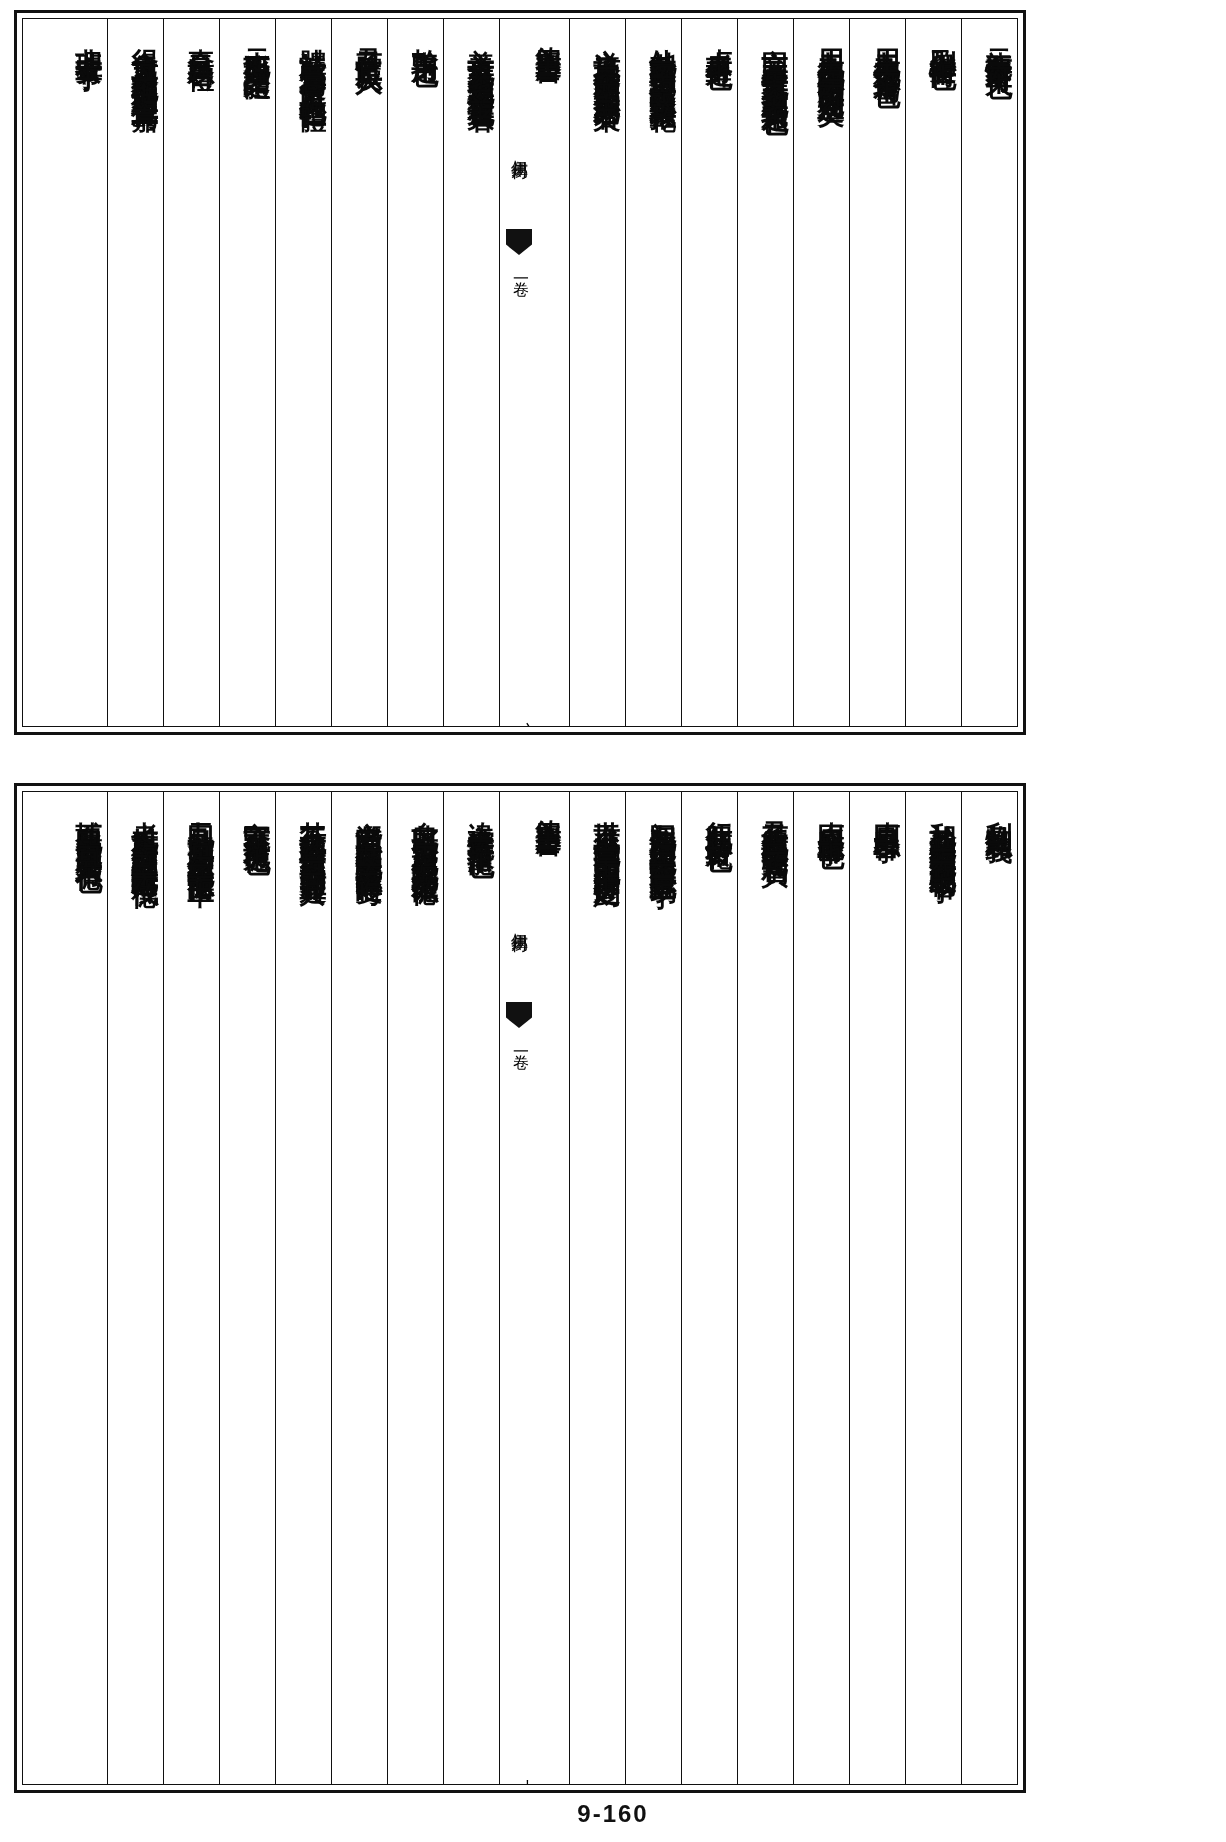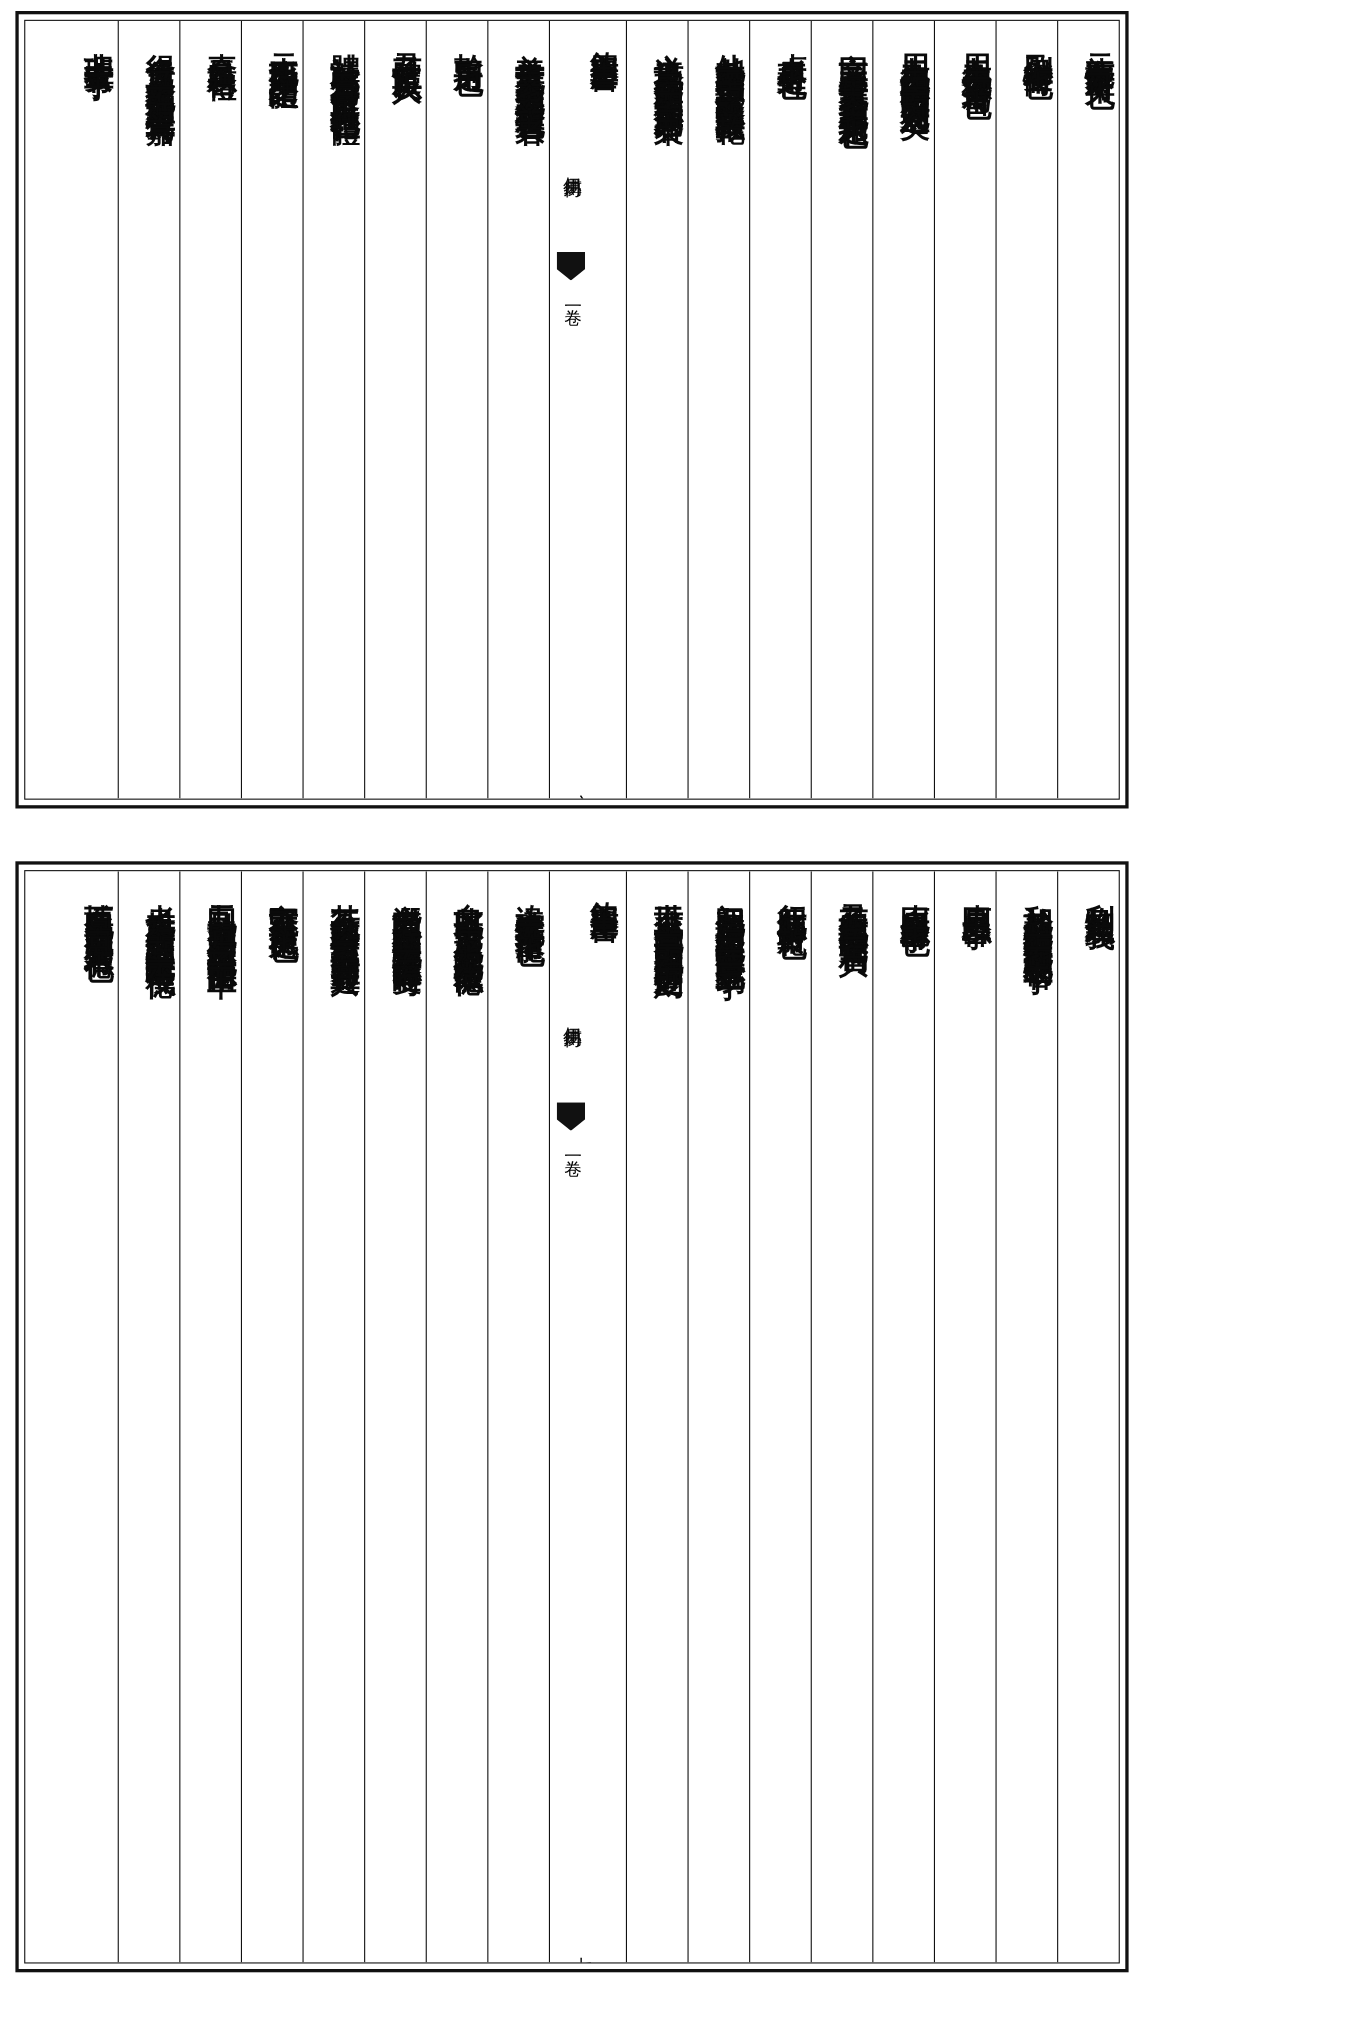--- a/index.html
+++ b/index.html
@@ -204,14 +204,15 @@
       <div class="col">之潛隱乃聖賢之在側陋也守其道不隨世而變晦</div>
       <div class="col">其行不求知於時自信自樂見可而動知難而避其</div>
       <div class="col">守堅不可奪潛龍之德也</div>
       <div class="col">九二曰見龍在田利見大人何謂也子曰龍德而正中</div>
       <div class="col">者也庸言之信庸行之謹閑邪存其誠善世而不伐德</div>
       <div class="col">博而化易曰見龍在田利見大人君德也</div>
 
     </div>
   </div>
 
+  <div class="folio">9-160</div>
 
 </div>
 
 </body></html>

